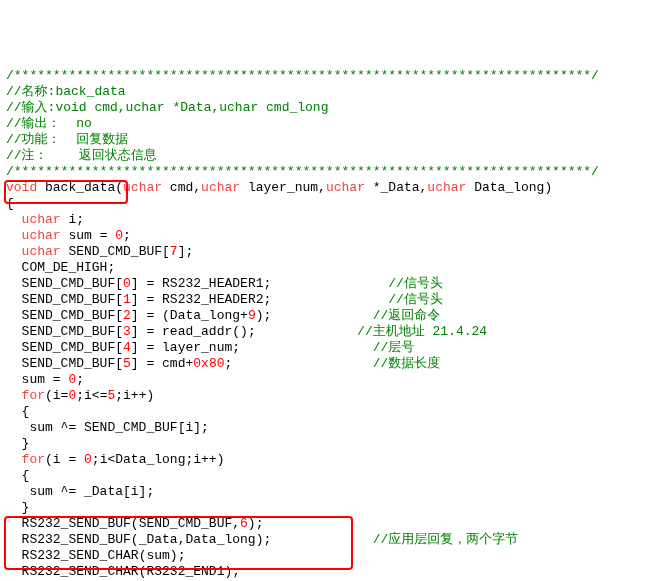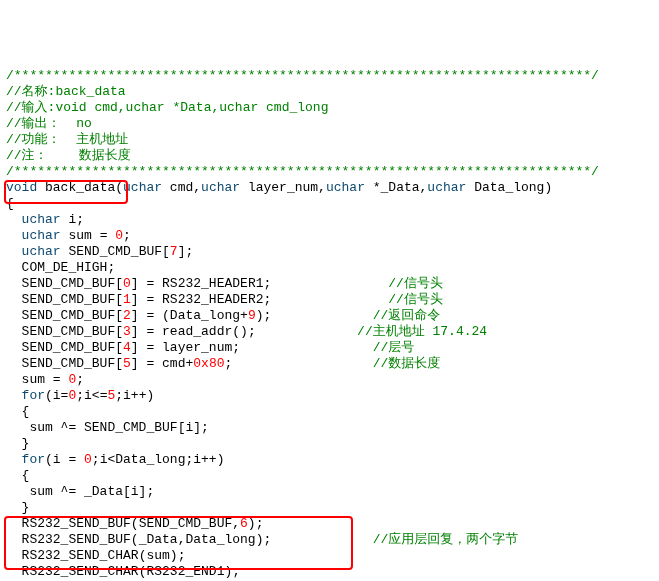--- a/index.html
+++ b/index.html
@@ -8,53 +8,53 @@
     font-family: "Courier New", Consolas, monospace;
     font-size: 13px;
     line-height: 16px;
     background: #ffffff;
     color: #000000;
     white-space: pre;
     position: relative;
     width: 659px;
     box-sizing: border-box;
   }
-  .kw { color: #0c4a6e; }
+  .kw { color: #ef4444; }
   .cm { color: #008000; }
   .num { color: #ff0000; }
   .redbox {
     position: absolute;
     border: 2px solid #ff0000;
     border-radius: 4px;
     background: transparent;
     pointer-events: none;
   }
 </style>
 </head>
 <body>
 
 
 
 <span class="cm">/**************************************************************************/</span>
 <span class="cm">//名称:back_data</span>
 <span class="cm">//输入:void cmd,uchar *Data,uchar cmd_long</span>
 <span class="cm">//输出：  no</span>
-<span class="cm">//功能：  主机地址</span>
-<span class="cm">//注：    数据长度</span>
+<span class="cm">//功能：  回复数据</span>
+<span class="cm">//注：    返回状态信息</span>
 <span class="cm">/**************************************************************************/</span>
 <span class="kw">void</span><span> back_data(</span><span class="kw">uchar</span><span> cmd,</span><span class="kw">uchar</span><span> layer_num,</span><span class="kw">uchar</span><span> *_Data,</span><span class="kw">uchar</span><span> Data_long)</span>
 <span>{</span>
 <span>  </span><span class="kw">uchar</span><span> i;</span>
 <span>  </span><span class="kw">uchar</span><span> sum = </span><span class="num">0</span><span>;</span>
 <span>  </span><span class="kw">uchar</span><span> SEND_CMD_BUF[</span><span class="num">7</span><span>];</span>
 <span>  </span><span>COM_DE_HIGH;</span>
 <span>  </span><span>SEND_CMD_BUF[</span><span class="num">0</span><span>] = </span><span>RS232_HEADER1;</span><span>               </span><span class="cm">//信号头</span>
 <span>  </span><span>SEND_CMD_BUF[</span><span class="num">1</span><span>] = </span><span>RS232_HEADER2;</span><span>               </span><span class="cm">//信号头</span>
 <span>  </span><span>SEND_CMD_BUF[</span><span class="num">2</span><span>] = </span><span>(Data_long+</span><span class="num">9</span><span>);</span><span>             </span><span class="cm">//返回命令</span>
-<span>  </span><span>SEND_CMD_BUF[</span><span class="num">3</span><span>] = </span><span>read_addr();</span><span>             </span><span class="cm">//主机地址 17.4.24</span>
+<span>  </span><span>SEND_CMD_BUF[</span><span class="num">3</span><span>] = </span><span>read_addr();</span><span>             </span><span class="cm">//主机地址 21.4.24</span>
 <span>  </span><span>SEND_CMD_BUF[</span><span class="num">4</span><span>] = </span><span>layer_num;</span><span>                 </span><span class="cm">//层号</span>
 <span>  </span><span>SEND_CMD_BUF[</span><span class="num">5</span><span>] = </span><span>cmd+</span><span class="num">0x80</span><span>;</span><span>                  </span><span class="cm">//数据长度</span>
 <span>  </span><span>sum = </span><span class="num">0</span><span>;</span>
 <span>  </span><span class="kw">for</span><span>(i=</span><span class="num">0</span><span>;i&lt;=</span><span class="num">5</span><span>;i++)</span>
 <span>  </span><span>{</span>
 <span>   </span><span>sum ^= SEND_CMD_BUF[i];</span>
 <span>  </span><span>}</span>
 <span>  </span><span class="kw">for</span><span>(i = </span><span class="num">0</span><span>;i&lt;Data_long;i++)</span>
 <span>  </span><span>{</span>
 <span>   </span><span>sum ^= _Data[i];</span>

